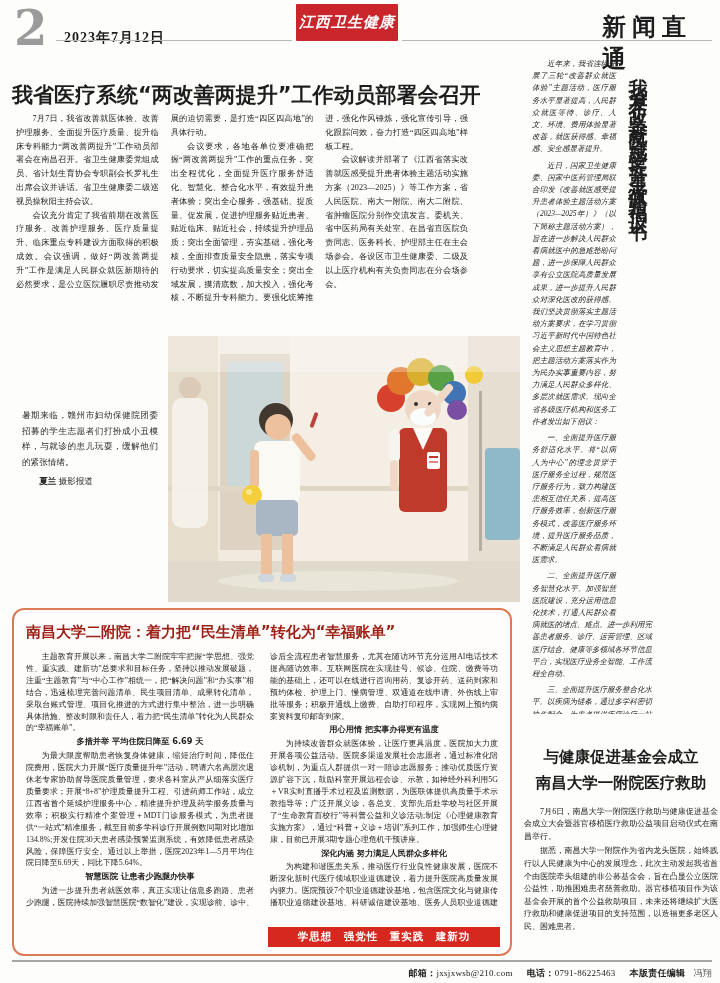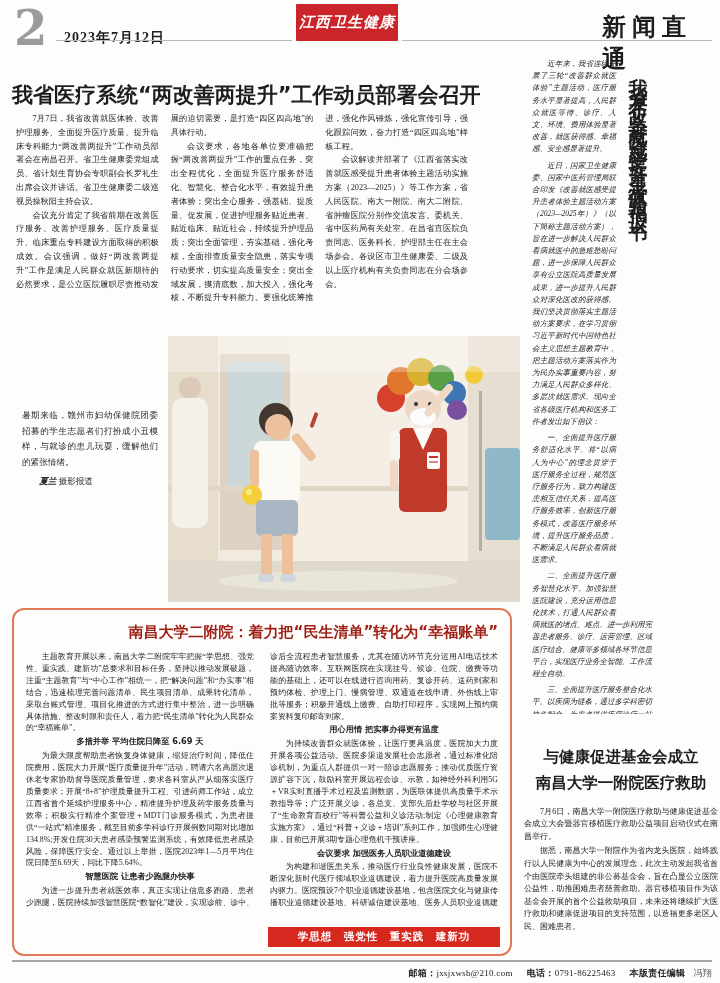--- a/index.html
+++ b/index.html
@@ -24,35 +24,35 @@
   .lead-headline{position:absolute;left:12px;top:68px;width:508px;text-align:left;
                  font-size:21px;font-weight:900;font-family:"DejaVu Sans",sans-serif;line-height:1.3;}
   .lead-body{position:absolute;left:16px;top:112px;width:452px;height:218px;overflow:hidden;
              column-count:3;column-gap:12px;font-size:8.2px;line-height:13.8px;text-align:justify;}
   .lead-body p{margin:0;text-indent:2em;}
 
   
   .photo-caption{position:absolute;left:22px;top:408px;width:136px;font-size:8.6px;
                  line-height:15.5px;text-align:justify;color:#2a2a2a;}
   .photo-byline{margin-top:4px;text-indent:2em;}
-  .photo-byline b{font-weight:bold;font-style:italic;}
+  .photo-byline b{font-weight:bold;}
   .photo-frame{position:absolute;left:168px;top:336px;width:352px;height:266px;overflow:hidden;background:#efe8dd;}
 
   
   .initiative{position:absolute;left:528px;top:54px;width:128px;height:660px;overflow:hidden;}
   .init-title{float:right;writing-mode:vertical-rl;text-orientation:upright;
               font-size:19px;font-weight:900;font-family:"DejaVu Sans",sans-serif;
               width:34px;height:548px;line-height:34px;letter-spacing:8px;
               margin:8px 0 8px 6px;}
   .init-body p{margin:4px;font-size:7.5px;line-height:12.2px;text-align:justify;text-indent:2em;font-style:italic;}
 
   
   .feature{position:absolute;left:12px;top:608px;width:500px;height:348px;box-sizing:border-box;
            border:2.5px solid #dd7a55;border-radius:12px;padding:10px 12px;background:#fffdfb;}
-  .feature-headline{margin:3px 0 9px;text-align:right;font-size:15px;font-weight:900;
+  .feature-headline{margin:3px 0 9px;text-align:left;font-size:15px;font-weight:900;
                     color:#9d1f15;font-family:"DejaVu Sans",sans-serif;}
   .feature-body{column-count:2;column-gap:16px;column-fill:auto;height:262px;overflow:hidden;
                 font-size:7.9px;line-height:11.9px;text-align:justify;}
   .feature-body .para{margin:0;text-indent:2em;}
   .feature-body .subhead{margin:2px 0;text-indent:0;text-align:center;font-weight:bold;
                          font-family:"DejaVu Sans",sans-serif;font-size:8.2px;}
   .banner{position:absolute;right:10px;bottom:7px;width:232px;height:20px;background:#d6281e;
           color:#fff;display:flex;align-items:center;justify-content:center;
           font-size:10.5px;font-weight:bold;letter-spacing:1px;font-family:"DejaVu Sans",sans-serif;}
 
@@ -169,21 +169,21 @@
   <div class="feature">
     <h2 class="feature-headline">南昌大学二附院：着力把“民生清单”转化为“幸福账单”</h2>
     <div class="feature-body">
         <p class="para">主题教育开展以来，南昌大学二附院牢牢把握“学思想、强党性、重实践、建新功”总要求和目标任务，坚持以推动发展破题，注重“主题教育”与“中心工作”相统一，把“解决问题”和“办实事”相结合，迅速梳理完善问题清单、民生项目清单、成果转化清单，采取台账式管理、项目化推进的方式进行集中整治，进一步明确具体措施、整改时限和责任人，着力把“民生清单”转化为人民群众的“幸福账单”。</p>
         <p class="subhead">多措并举 平均住院日降至 6.69 天</p>
         <p class="para">为最大限度帮助患者恢复身体健康，缩短治疗时间，降低住院费用，医院大力开展“医疗质量提升年”活动，聘请六名高层次退休老专家协助督导医院质量管理，要求各科室从严从细落实医疗质量要求；开展“8+8”护理质量提升工程、引进药师工作站，成立江西省首个延续护理服务中心，精准提升护理及药学服务质量与效率；积极实行精准个案管理＋MDT门诊服务模式，为患者提供“一站式”精准服务，截至目前多学科诊疗开展例数同期对比增加134.8%;开发住院30天患者感染预警监测系统，有效降低患者感染风险，保障医疗安全。通过以上举措，医院2023年1—5月平均住院日降至6.69天，同比下降5.64%。</p>
         <p class="subhead">智慧医院 让患者少跑腿办快事</p>
         <p class="para">为进一步提升患者就医效率，真正实现让信息多跑路、患者少跑腿，医院持续加强智慧医院“数智化”建设，实现诊前、诊中、诊后全流程患者智慧服务，尤其在随访环节充分运用AI电话技术提高随访效率。互联网医院在实现挂号、候诊、住院、缴费等功能的基础上，还可以在线进行咨询用药、复诊开药、送药到家和预约体检、护理上门、慢病管理、双通道在线申请、外伤线上审批等服务；积极开通线上缴费、自助打印程序，实现网上预约病案资料复印邮寄到家。</p>
         <p class="subhead">用心用情 把实事办得更有温度</p>
         <p class="para">为持续改善群众就医体验，让医疗更具温度，医院加大力度开展各项公益活动。医院多渠道发展社会志愿者，通过标准化陪诊机制，为重点人群提供一对一陪诊志愿服务；推动优质医疗资源扩容下沉，鼓励科室开展远程会诊、示教，如神经外科利用5G＋VR实时直播手术过程及监测数据，为医联体提供高质量手术示教指导等；广泛开展义诊，各总支、支部先后赴学校与社区开展了“生命教育百校行”等科普公益和义诊活动;制定《心理健康教育实施方案》，通过“科普＋义诊＋培训”系列工作，加强师生心理健康，目前已开展3期专题心理危机干预讲座。</p>
-        <p class="subhead">会议要求 加强医务人员职业道德建设</p>
+        <p class="subhead">深化内涵 努力满足人民群众多样化</p>
         <p class="para">为构建和谐医患关系，推动医疗行业良性健康发展，医院不断深化新时代医疗领域职业道德建设，着力提升医院高质量发展内驱力。医院预设7个职业道德建设基地，包含医院文化与健康传播职业道德建设基地、科研诚信建设基地、医务人员职业道德建设基地、护理职业道德建设基地、医学教育职业道德建设基地、党建领航职业道德建设基地、职工职业道德教育与引育基地;和中国医学科学院北京协和医学院职业道德建设课题组成功对接并进行深度合作，共建“协和医学院临床实践基地”。（舒昇）</p>
       </div>
     <div class="banner">学思想　强党性　重实践　建新功</div>
   </div>
 
   <div class="fund">
     <h2 class="fund-headline">
         <div>与健康促进基金会成立</div>
         <div>南昌大学一附院医疗救助</div>
       </h2>

